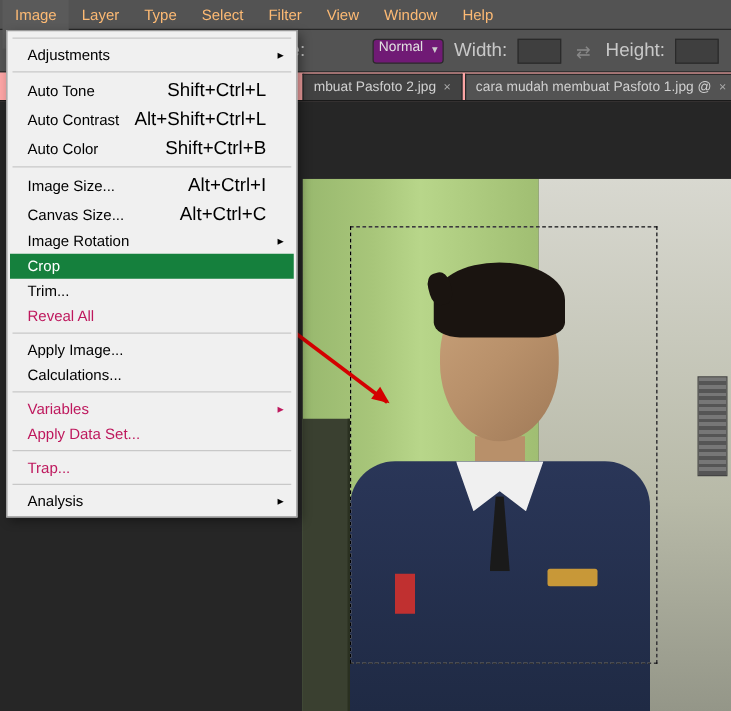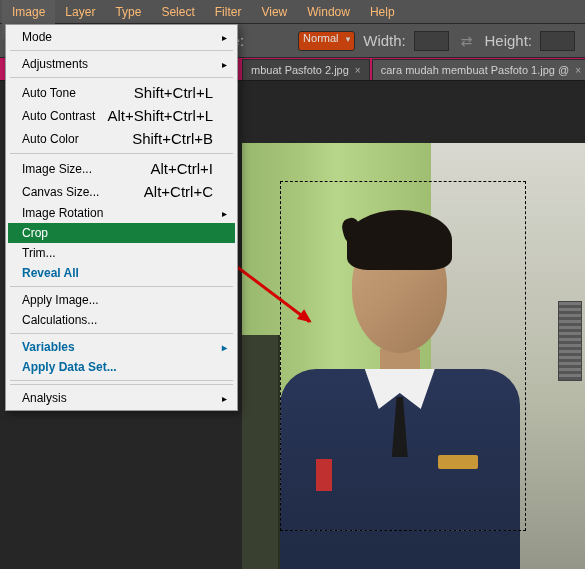--- a/index.html
+++ b/index.html
@@ -4,26 +4,26 @@
 <style>
 * { margin: 0; padding: 0; box-sizing: border-box; font-family: Tahoma, Geneva, sans-serif; }
 body { width: 585px; height: 569px; background: #535353; overflow: hidden; position: relative; }
 
 .menubar { height: 24px; background: #535353; display: flex; align-items: center; padding: 0 2px; border-bottom: 1px solid #282828; }
 .menubar-item { color: #fdba74; font-size: 12px; padding: 20px 10px; cursor: default; }
 .menubar-item.active { background: #5a5a5a; }
 
 .optionbar { height: 34px; background: #535353; display: flex; align-items: center; padding: 0 10px; gap: 8px; border-bottom: 1px solid #282828; }
 .opt-label { color: #c8c8c8; font-size: 15px; }
-.opt-select { background: #c2410c; color: #e0e0e0; border: 1px solid #2a2a2a; height: 20px; width: 70px; font-size: 11px; padding: 0 4px; border-radius: 3px; position: relative; margin-left: 46px; }
+.opt-select { background: #701a75; color: #e0e0e0; border: 1px solid #2a2a2a; height: 20px; width: 70px; font-size: 11px; padding: 0 4px; border-radius: 3px; position: relative; margin-left: 46px; }
 .opt-select::after { content: "▾"; position: absolute; right: 4px; top: 2px; font-size: 9px; color: #ccc; }
 .opt-input { background: #3f3f3f; border: 1px solid #2a2a2a; height: 20px; width: 44px; }
 .swap-icon { color: #888; font-size: 14px; padding: 0 4px; }
 
-.tabbar { height: 23px; background: #be185d; display: flex; align-items: flex-end; padding-left: 242px; border-bottom: 1px solid #1a1a1a; overflow: hidden; }
+.tabbar { height: 23px; background: #fca5a5; display: flex; align-items: flex-end; padding-left: 242px; border-bottom: 1px solid #1a1a1a; overflow: hidden; }
 .tab { background: #424242; color: #d0d0d0; font-size: 11px; padding: 4px 8px; border: 1px solid #2a2a2a; border-bottom: none; margin-right: 2px; display: flex; align-items: center; gap: 6px; white-space: nowrap; }
 .tab.active { background: #535353; }
 .tab-close { color: #aaa; font-size: 10px; }
 
 .canvas-area { position: absolute; top: 81px; left: 0; right: 0; bottom: 0; background: #262626; }
 .photo { position: absolute; top: 62px; left: 242px; right: 0; bottom: 0; overflow: hidden; }
 .photo-bg { width: 100%; height: 100%; position: relative; }
 .wall-green { position: absolute; left: 0; top: 0; width: 55%; height: 100%; background: linear-gradient(90deg, #98b86e 0%, #a8c67a 30%, #b8d68a 50%, #a0be72 100%); }
 .wall-gray { position: absolute; right: 0; top: 0; width: 45%; height: 100%; background: linear-gradient(180deg, #d8d8d0 0%, #b8baa8 60%, #949688 100%); }
 .vent { position: absolute; right: 3px; top: 158px; width: 24px; height: 80px; background: repeating-linear-gradient(0deg, #555 0 3px, #777 3px 6px); border: 1px solid #444; }
@@ -41,21 +41,21 @@
 .logo { position: absolute; top: 86px; right: 42px; width: 40px; height: 14px; background: #c89838; border-radius: 2px; }
 
 .marquee { position: absolute; top: 38px; left: 38px; width: 246px; height: 350px; border: 1.5px dashed #fff; outline: 1.5px dashed #000; outline-offset: -1.5px; }
 
 .arrow { position: absolute; top: 230px; left: 190px; width: 150px; height: 3px; background: #d40000; transform: rotate(37deg); transform-origin: left center; z-index: 100; }
 .arrow::after { content: ""; position: absolute; right: -2px; top: -5px; border-left: 14px solid #d40000; border-top: 6px solid transparent; border-bottom: 6px solid transparent; }
 
 .dropdown { position: absolute; top: 24px; left: 5px; width: 233px; background: #f0f0f0; border: 1px solid #999; box-shadow: 3px 3px 8px rgba(0,0,0,0.4); z-index: 200; padding: 2px; }
 .dd-item { display: flex; justify-content: space-between; align-items: center; padding: 3px 22px 3px 14px; font-size: 12px; color: #000; cursor: default; position: relative; }
 .dd-item.highlighted { background: #15803d; color: #fff; }
-.dd-item.disabled { color: #0369a1; font-weight: bold; }
+.dd-item.disabled { color: #be185d; }
 .dd-sep { height: 1px; background: #c8c8c8; margin: 3px 2px; }
 .dd-sub::after { content: "▸"; position: absolute; right: 8px; font-size: 10px; }
 .dd-short { font-size: 15px; }
 </style>
 </head>
 <body>
 
 <div class="menubar" id="menubar">
     <div class="menubar-item active">Image</div>
     <div class="menubar-item">Layer</div>
@@ -109,23 +109,20 @@
         </div>
       </div>
       <div class="marquee"></div>
     </div>
   </div>
 </div>
 
 <div class="arrow"></div>
 
 <div class="dropdown" id="dropdown">
-    <div class="dd-item dd-sub">
-      <span>Mode</span>
-    </div>
     <div class="dd-sep"></div>
     <div class="dd-item dd-sub">
       <span>Adjustments</span>
     </div>
     <div class="dd-sep"></div>
     <div class="dd-item">
       <span>Auto Tone</span>
       <span class="dd-short">Shift+Ctrl+L</span>
     </div>
     <div class="dd-item">
@@ -165,17 +162,20 @@
       <span>Calculations...</span>
     </div>
     <div class="dd-sep"></div>
     <div class="dd-item disabled dd-sub">
       <span>Variables</span>
     </div>
     <div class="dd-item disabled">
       <span>Apply Data Set...</span>
     </div>
     <div class="dd-sep"></div>
+    <div class="dd-item disabled">
+      <span>Trap...</span>
+    </div>
     <div class="dd-sep"></div>
     <div class="dd-item dd-sub">
       <span>Analysis</span>
     </div>
   </div>
 
 </body></html>

